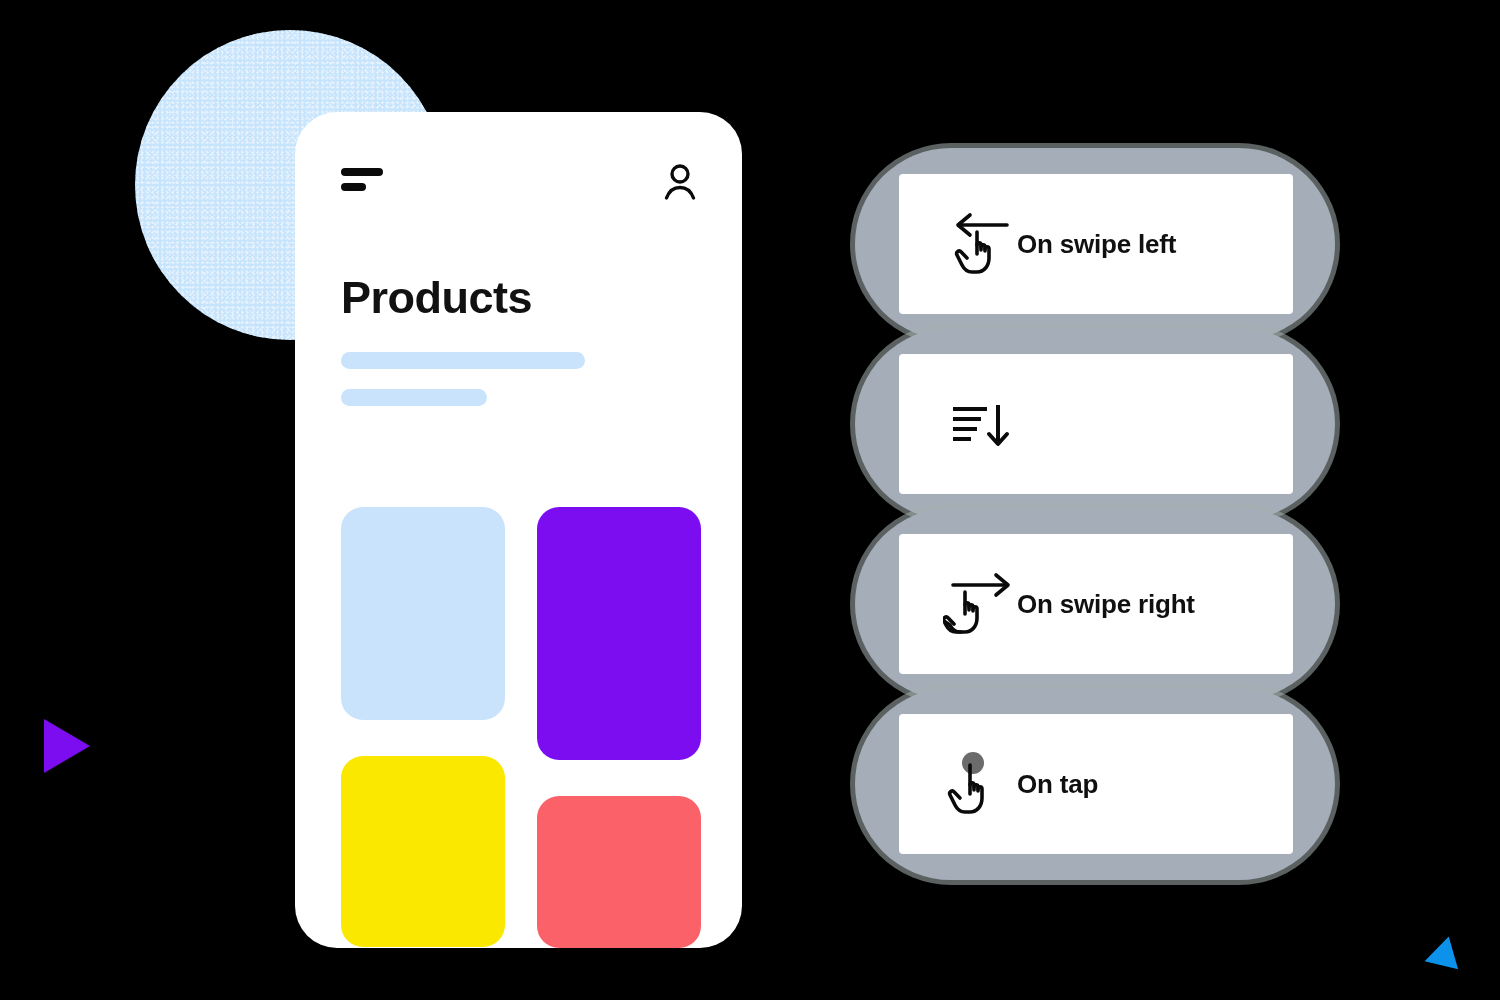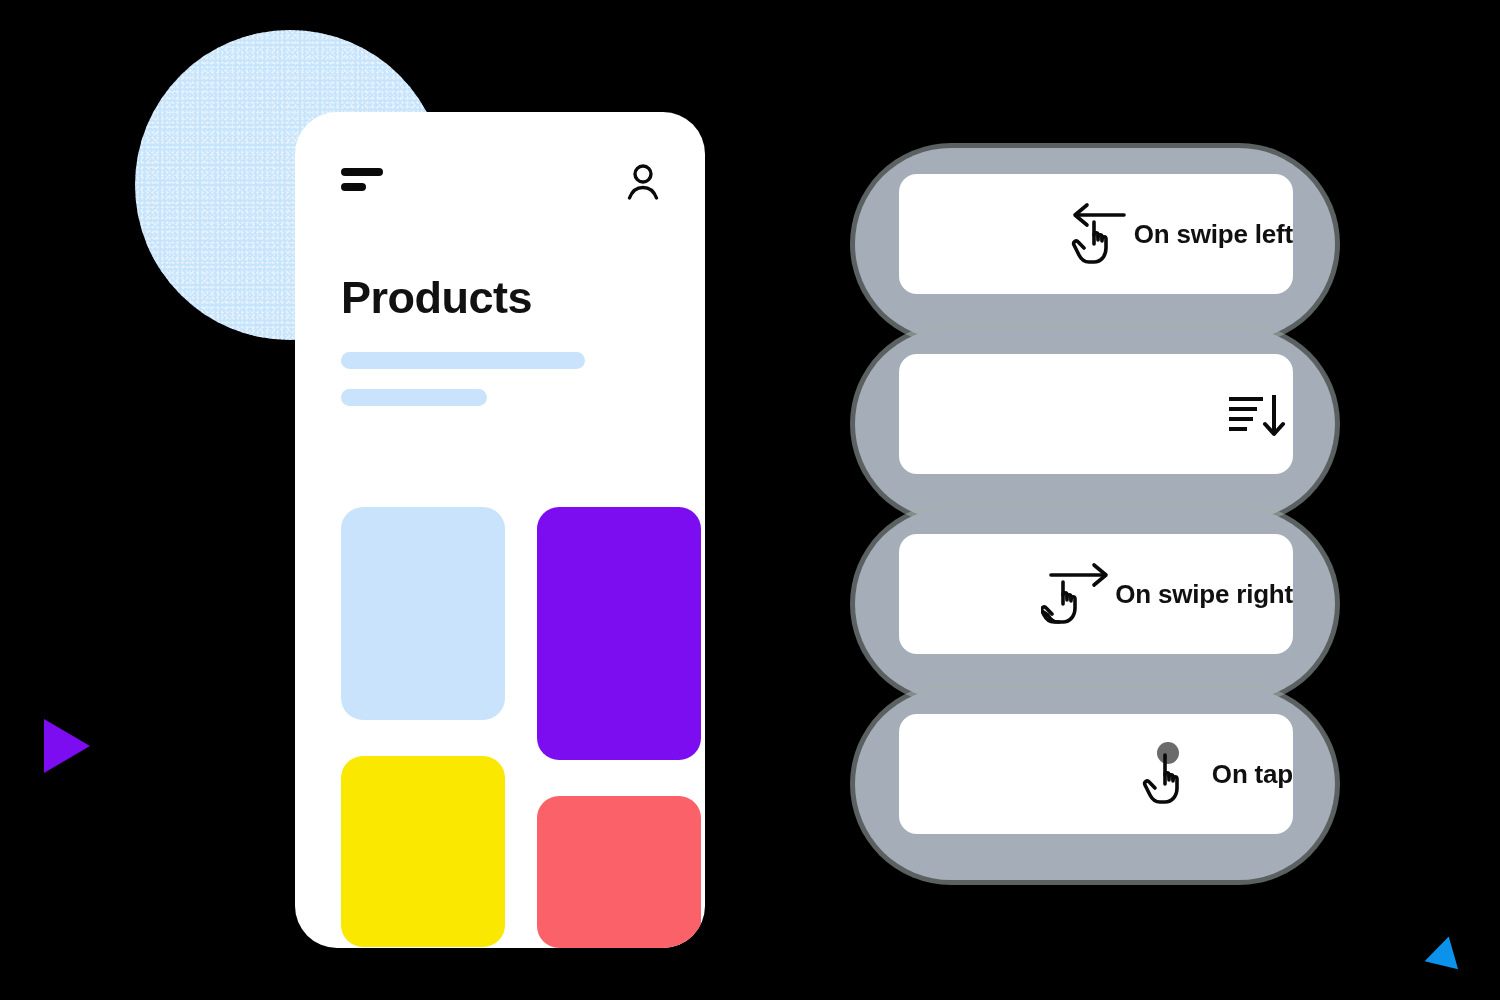--- a/index.html
+++ b/index.html
@@ -62,21 +62,21 @@
     border-bottom: 17px solid transparent;
     border-right: 30px solid #0C92EA;
     transform: rotate(-16deg);
   }
 
   
   .phone {
     position: absolute;
     left: 295px;
     top: 112px;
-    width: 410px;
+    width: 447px;
     height: 836px;
     background: #FFFFFF;
     border-radius: 42px;
     overflow: hidden;
   }
 
   .phone-topbar {
     position: absolute;
     left: 0; top: 0;
     width: 100%;
@@ -167,27 +167,26 @@
   .action-wrap.w1 { top: 0px; }
   .action-wrap.w2 { top: 180px; }
   .action-wrap.w3 { top: 360px; }
   .action-wrap.w4 { top: 540px; }
 
   .action-card {
     position: absolute;
     left: 44px;
     top: 26px;
     width: 394px;
-    height: 120px;
+    height: 140px;
     background: #FFFFFF;
-    border-radius: 18px;
+    border-radius: 4px;
     display: flex;
     align-items: center;
     cursor: pointer;
-    justify-content: flex-end;
   }
 
   .action-icon {
     width: 74px;
     min-width: 74px;
     margin-left: 44px;
     display: flex;
     align-items: center;
     justify-content: center;
   }

